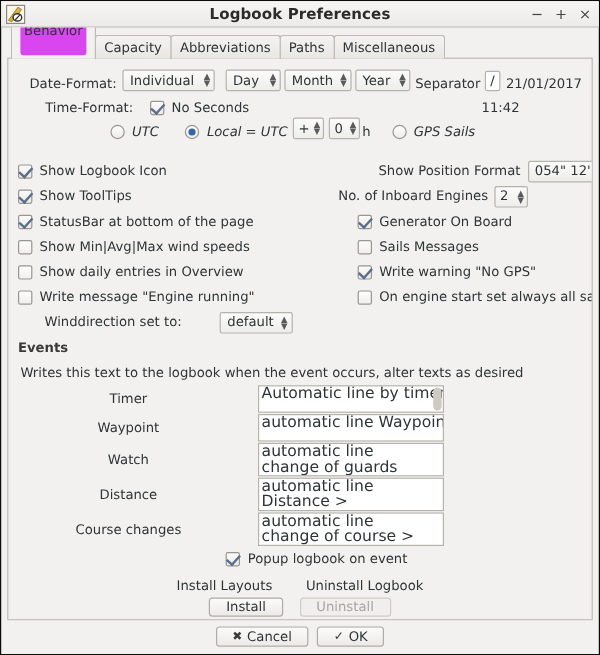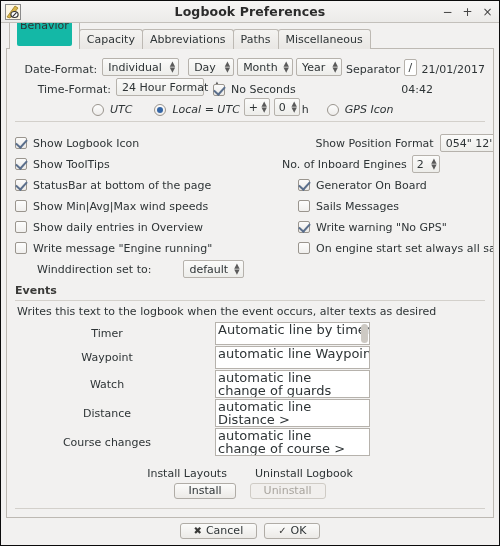--- a/index.html
+++ b/index.html
@@ -103,21 +103,21 @@
     position: relative;
     white-space: nowrap;
     line-height: 13px;
     cursor: default;
   }
   .tab.active {
     background: #f2f1f0;
     z-index: 3;
   }
   .tab.active .tab-label {
-    background: #14b8a6;
+    background: #d946ef;
     padding: 15px 3px;
     border-radius: 2px;
     display: inline-block;
     line-height: 11px;
   }
 
   .tabpanel {
     border: 1px solid #bdb9b3;
     background: #f2f1f0;
     flex: 1 1 auto;
@@ -382,32 +382,25 @@
                 <span>▼</span>
               </span>
           </div>
           <div class="lbl" style="margin-left:4px">Separator</div>
           <div class="entry" style="width:13px;margin-left:4px;justify-content:center">/</div>
           <div class="lbl" style="margin-left:5px">21/01/2017</div>
         </div>
 
         <div class="srow">
           <div class="lbl" style="width:96px;text-align:right;padding-right:5px">Time-Format:</div>
-          <div class="combo" style="width:88px">
-            <span class="cval">24 Hour Format</span>
-            <span class="spin-arrows">
-                <span>▲</span>
-                <span>▼</span>
-              </span>
-          </div>
           <div class="chk" style="margin-left:9px">
             <span class="chkbox on"></span>
             <span class="ctext">No Seconds</span>
           </div>
-          <div class="lbl" style="margin-left:auto;margin-right:52px">04:42</div>
+          <div class="lbl" style="margin-left:auto;margin-right:52px">11:42</div>
         </div>
 
         <div class="srow">
           <div class="rad" style="margin-left:77px">
             <span class="radbox"></span>
             <span class="rtext">UTC</span>
           </div>
           <div class="rad" style="margin-left:22px">
             <span class="radbox on"></span>
             <span class="rtext">Local = UTC</span>
@@ -422,21 +415,21 @@
           <div class="combo" style="width:26px;margin-left:4px;padding:0 2px 0 4px">
             <span class="cval">0</span>
             <span class="spin-arrows" style="margin-left:2px">
                 <span>▲</span>
                 <span>▼</span>
               </span>
           </div>
           <div class="lbl" style="margin-left:2px">h</div>
           <div class="rad" style="margin-left:18px">
             <span class="radbox"></span>
-            <span class="rtext">GPS Icon</span>
+            <span class="rtext">GPS Sails</span>
           </div>
         </div>
 
       </div>
 
       <div class="hr" style="margin-top:5px"></div>
 
       <div class="opts">
 
         <div>
@@ -559,20 +552,26 @@
           <div class="evbox h2">automatic line
 Distance &gt;</div>
         </div>
         <div class="evrow">
           <div class="evlabel">Course changes</div>
           <div class="evbox h2">automatic line
 change of course &gt;</div>
         </div>
       </div>
 
+      <div style="display:flex;justify-content:center;margin-top:3px;padding-left:28px">
+        <div class="chk">
+          <span class="chkbox on"></span>
+          <span class="ctext">Popup logbook on event</span>
+        </div>
+      </div>
 
       <div class="install-labels">
         <span class="lbl">Install Layouts</span>
         <span class="lbl">Uninstall Logbook</span>
       </div>
       <div class="install-btns">
         <div class="btn">Install</div>
         <div class="btn disabled">Uninstall</div>
       </div>
 

